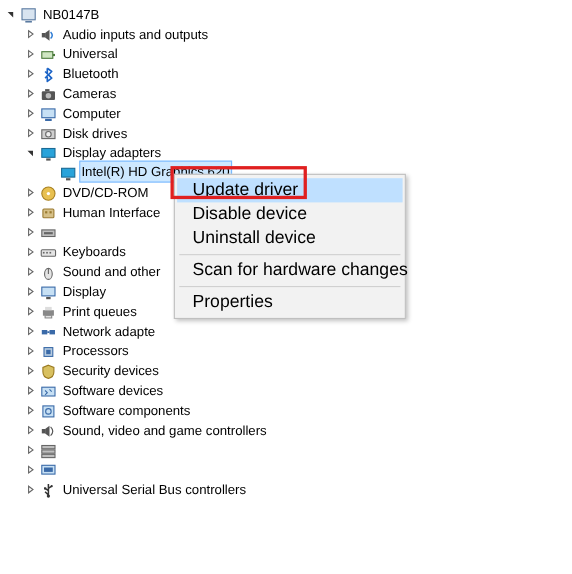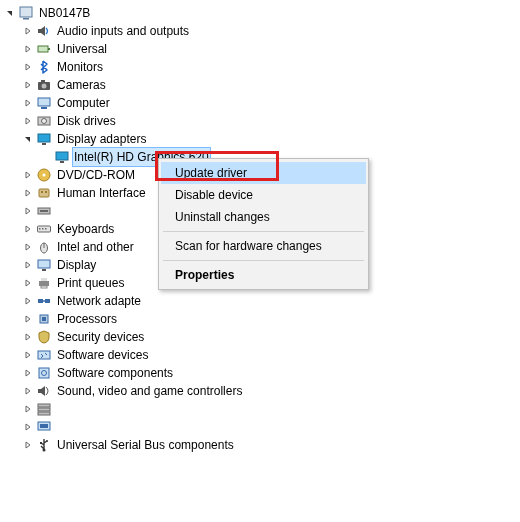--- a/index.html
+++ b/index.html
@@ -1,31 +1,31 @@
 <!DOCTYPE html>
 <html><head>
 <meta charset="utf-8">
 <style>
   html,body{margin:0;padding:0;font-family:"Segoe UI",Tahoma,sans-serif;font-size:12px;color:#000;background:#fff;width:520px;height:522px;overflow:hidden}
   .tree{padding:4px 0 0 4px;user-select:none}
-  .node{display:flex;align-items:center;height:18px;line-height:18px;white-space:nowrap}
+  .node{display:flex;align-items:flex-end;height:18px;line-height:18px;white-space:nowrap}
   .exp{width:12px;height:18px;display:flex;align-items:center;justify-content:center;flex:none}
   .exp svg{display:block}
   .ic{width:16px;height:16px;margin:0 3px 0 2px;display:flex;align-items:center;justify-content:center;flex:none}
   .lbl{padding:0 2px}
   .sel .lbl{background:#cde8ff;border:1px solid #7abaff;padding:0 1px;margin-left:-1px}
   .depth0{padding-left:0}
   .depth1{padding-left:18px}
   .depth2{padding-left:36px}
   
-  .ctx{position:absolute;background:#f2f2f2;border:1px solid #bfbfbf;box-shadow:2px 2px 4px rgba(0,0,0,.25);padding:3px 2px;font-size:12px}
+  .ctx{position:absolute;background:#f2f2f2;border:1px solid #bfbfbf;box-shadow:2px 2px 4px rgba(0,0,0,.25);padding:3px 2px;font-size:16px}
   .ctx .mi{height:22px;line-height:22px;padding:0 40px 0 14px;white-space:nowrap}
   .ctx .mi.hot{background:#bfe0ff}
   .ctx .sep{height:1px;background:#d0d0d0;margin:3px 2px}
-  .ctx .bold{font-weight:700}
+  .ctx .bold{font-weight:400}
   .box{position:absolute;border:3px solid #e02020;pointer-events:none}
 </style>
 </head>
 <body>
 
 <div class="tree" id="tree">
     <div class="node depth0">
       <span class="exp">
         <svg width="10" height="10" viewBox="0 0 10 10">
           <path d="M2 3 L7 3 L7 8 Z" fill="#333"></path>
@@ -72,21 +72,21 @@
       <span class="exp">
         <svg width="10" height="10" viewBox="0 0 10 10">
           <path d="M3 2 L7 5 L3 8 Z" fill="none" stroke="#666" stroke-width="1"></path>
         </svg>
       </span>
       <span class="ic">
         <svg width="16" height="16" viewBox="0 0 16 16">
           <path d="M7 2 L11 5 L5 11 M5 5 L11 11 L7 14 L7 2" fill="none" stroke="#1b63c6" stroke-width="1.5" stroke-linejoin="round"></path>
         </svg>
       </span>
-      <span class="lbl">Monitors</span>
+      <span class="lbl">Bluetooth</span>
     </div>
     <div class="node depth1">
       <span class="exp">
         <svg width="10" height="10" viewBox="0 0 10 10">
           <path d="M3 2 L7 5 L3 8 Z" fill="none" stroke="#666" stroke-width="1"></path>
         </svg>
       </span>
       <span class="ic">
         <svg width="16" height="16" viewBox="0 0 16 16">
           <rect x="2" y="5" width="12" height="8" rx="1" fill="#555"></rect>
@@ -211,21 +211,21 @@
         <svg width="10" height="10" viewBox="0 0 10 10">
           <path d="M3 2 L7 5 L3 8 Z" fill="none" stroke="#666" stroke-width="1"></path>
         </svg>
       </span>
       <span class="ic">
         <svg width="16" height="16" viewBox="0 0 16 16">
           <ellipse cx="8" cy="9" rx="3.5" ry="5" fill="#e4e4e4" stroke="#666"></ellipse>
           <line x1="8" y1="4" x2="8" y2="9" stroke="#666"></line>
         </svg>
       </span>
-      <span class="lbl">Intel and other</span>
+      <span class="lbl">Sound and other</span>
     </div>
     <div class="node depth1">
       <span class="exp">
         <svg width="10" height="10" viewBox="0 0 10 10">
           <path d="M3 2 L7 5 L3 8 Z" fill="none" stroke="#666" stroke-width="1"></path>
         </svg>
       </span>
       <span class="ic">
         <svg width="16" height="16" viewBox="0 0 16 16">
           <rect x="2" y="3" width="12" height="8" fill="#c7e0f4" stroke="#3a6aa8"></rect>
@@ -368,25 +368,25 @@
         </svg>
       </span>
       <span class="ic">
         <svg width="16" height="16" viewBox="0 0 16 16">
           <path d="M8 2 L8 12 M8 12 L5 9 M8 6 L11 4 M8 8 L5 6" stroke="#333" stroke-width="1.4" fill="none"></path>
           <circle cx="8" cy="13" r="1.5" fill="#333"></circle>
           <circle cx="11" cy="4" r="1" fill="#333"></circle>
           <rect x="4" y="5" width="2" height="2" fill="#333"></rect>
         </svg>
       </span>
-      <span class="lbl">Universal Serial Bus components</span>
+      <span class="lbl">Universal Serial Bus controllers</span>
     </div>
   </div>
 <div class="ctx" id="ctx" style="left: 158px; top: 158px; width: 205px;">
     <div class="mi hot">Update driver</div>
     <div class="mi">Disable device</div>
-    <div class="mi">Uninstall changes</div>
+    <div class="mi">Uninstall device</div>
     <div class="sep"></div>
     <div class="mi">Scan for hardware changes</div>
     <div class="sep"></div>
     <div class="mi bold">Properties</div>
   </div>
 <div class="box" id="box" style="left: 155px; top: 151px; width: 118px; height: 24px;"></div>
 
 </body></html>

